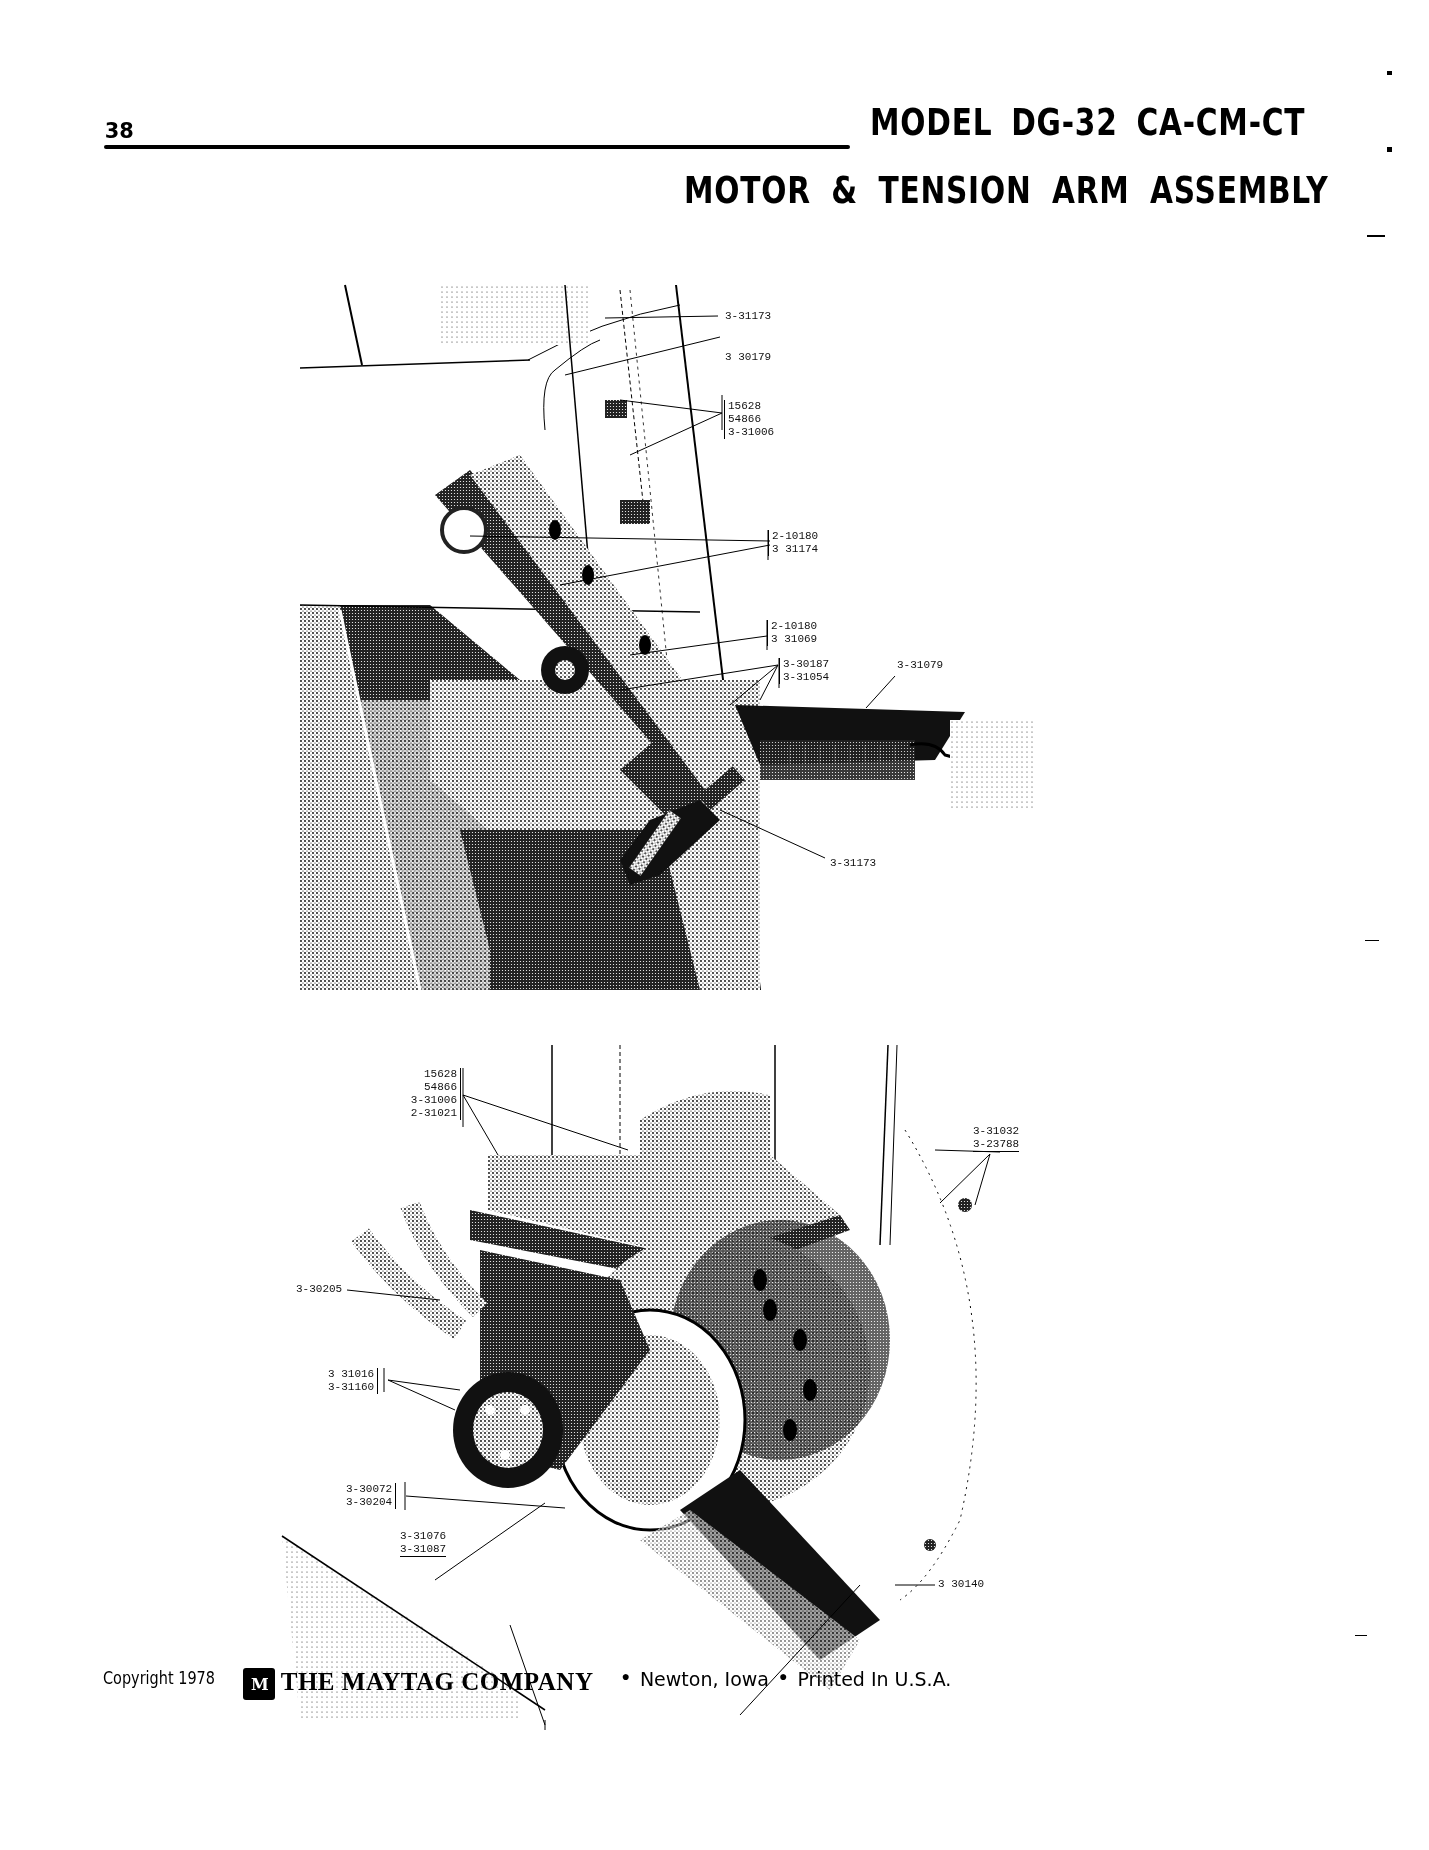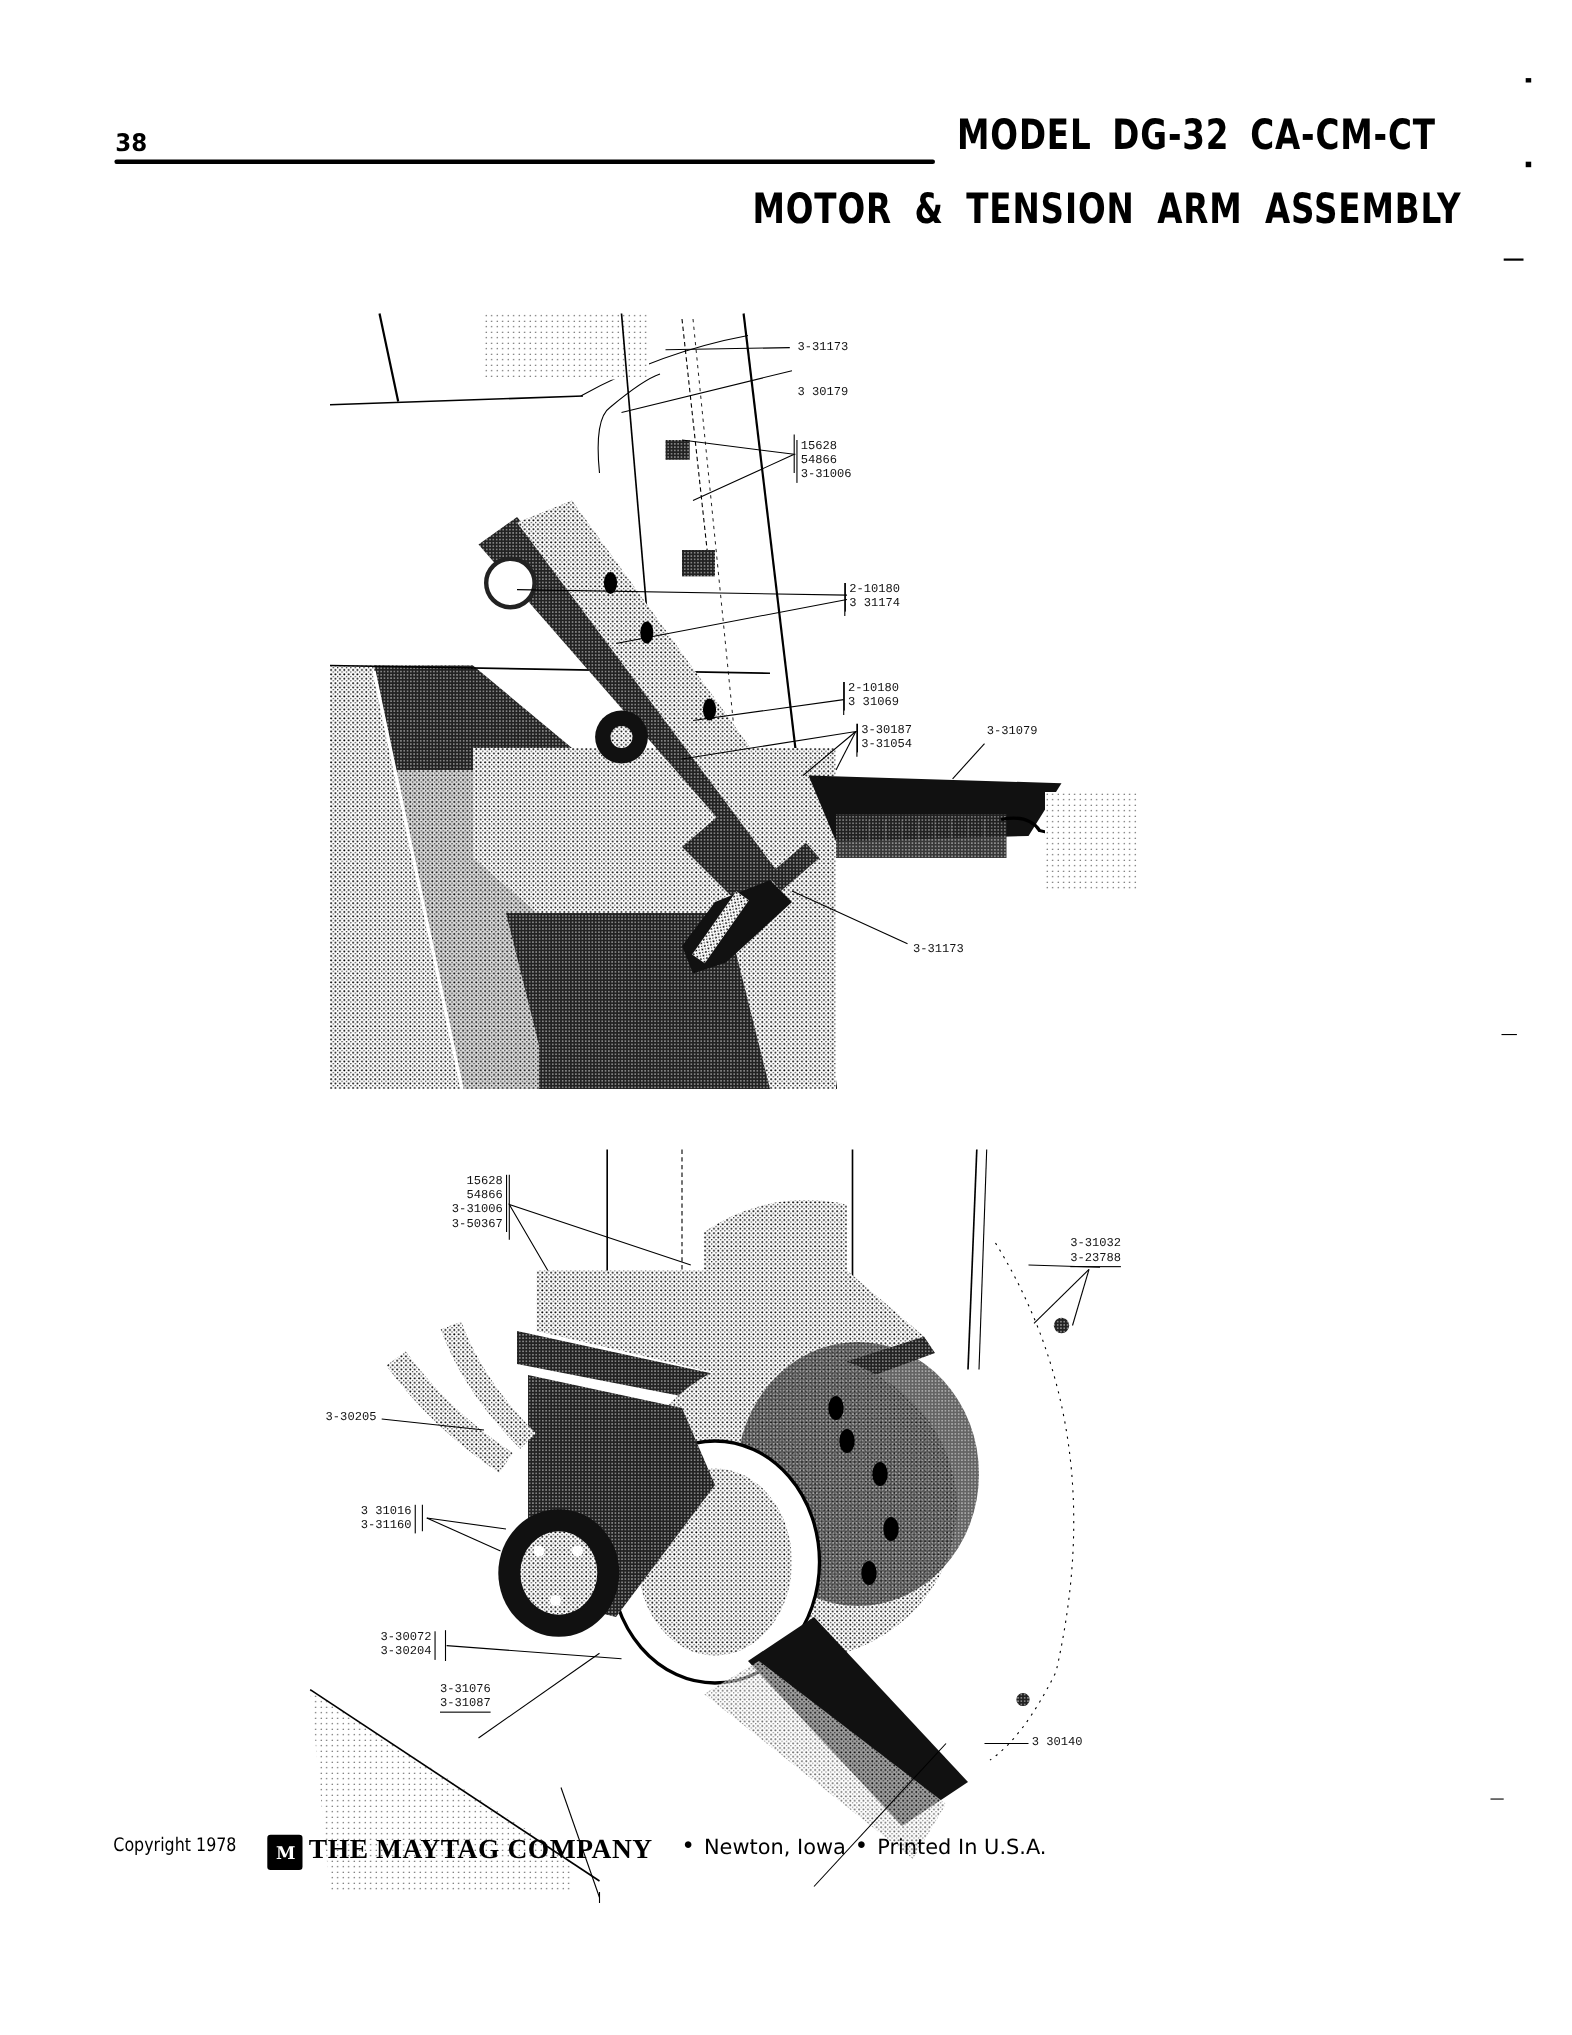--- a/index.html
+++ b/index.html
@@ -219,21 +219,21 @@
   <div>3-31079</div>
 </div>
 <div class="abs lbl" style="left:830px;top:857px;">
   <div>3-31173</div>
 </div>
 
 <div class="abs lbl r barR" style="left:400px;top:1068px;width:57px;">
   <div>15628</div>
   <div>54866</div>
   <div>3-31006</div>
-  <div>3-50367</div>
+  <div>2-31021</div>
 </div>
 <div class="abs lbl ul" style="left:973px;top:1125px;">
   <div>3-31032</div>
   <div>3-23788</div>
 </div>
 <div class="abs lbl" style="left:296px;top:1283px;">
   <div>3-30205</div>
 </div>
 <div class="abs lbl barR" style="left:328px;top:1368px;">
   <div>3 31016</div>

